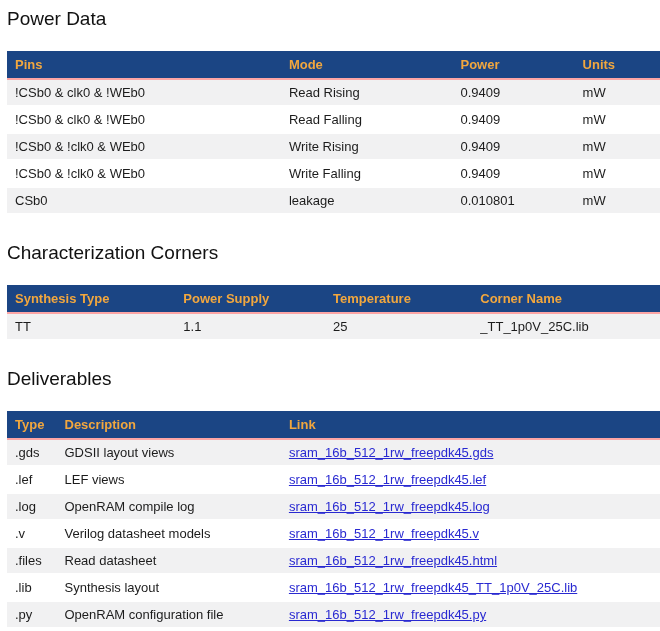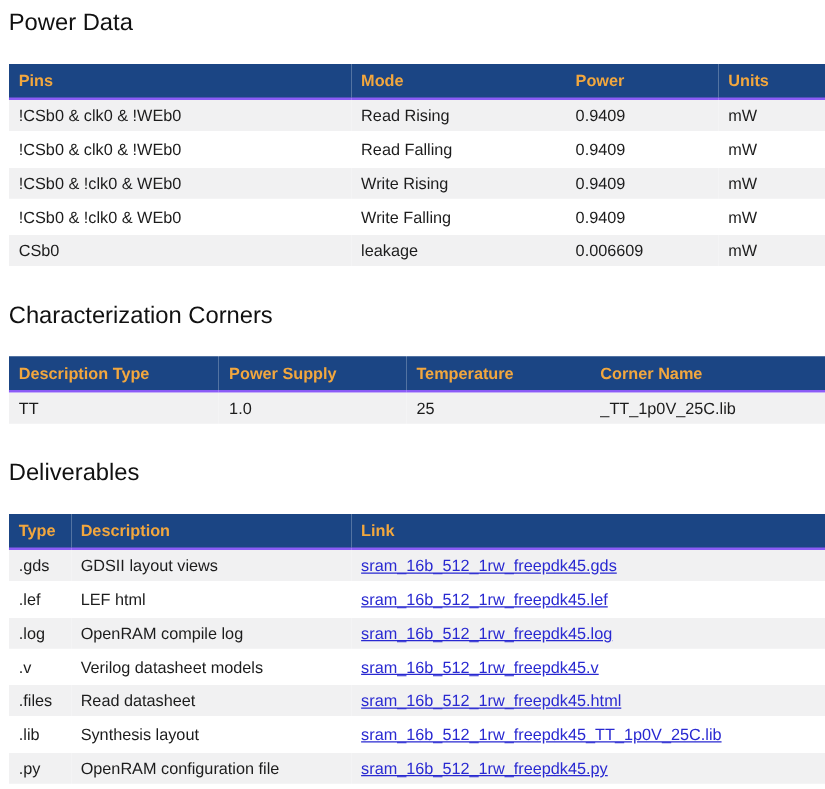--- a/index.html
+++ b/index.html
@@ -32,21 +32,21 @@
     table-layout: fixed;
   }
   th {
     background: var(--header-bg);
     color: var(--header-fg);
     text-align: left;
     font-size: 13px;
     font-weight: 700;
     padding: 6px 8px;
     line-height: 15px;
-    border-bottom: 2px solid #8b5cf6;
+    border-bottom: 2px solid #fca5a5;
     overflow: hidden;
     white-space: nowrap;
   }
   td {
     font-size: 13px;
     padding: 5px 8px;
     line-height: 15px;
     border-bottom: 2px solid #ffffff;
     overflow: hidden;
     white-space: nowrap;
@@ -99,48 +99,48 @@
       </tr>
       <tr>
         <td>!CSb0 &amp; !clk0 &amp; WEb0</td>
         <td>Write Falling</td>
         <td>0.9409</td>
         <td>mW</td>
       </tr>
       <tr>
         <td>CSb0</td>
         <td>leakage</td>
-        <td>0.006609</td>
+        <td>0.010801</td>
         <td>mW</td>
       </tr>
     </tbody>
   </table>
 </section>
 
 <section>
   <h2>Characterization Corners</h2>
   <table>
     <colgroup>
       <col style="width:25.5%">
         <col style="width:22.7%">
         <col style="width:22.3%">
         <col style="width:29.5%">
     </colgroup>
     <thead>
       <tr>
-        <th>Description Type</th>
+        <th>Synthesis Type</th>
         <th>Power Supply</th>
         <th>Temperature</th>
         <th>Corner Name</th>
       </tr>
     </thead>
     <tbody>
       <tr>
         <td>TT</td>
-        <td>1.0</td>
+        <td>1.1</td>
         <td>25</td>
         <td>_TT_1p0V_25C.lib</td>
       </tr>
     </tbody>
   </table>
 </section>
 
 <section>
   <h2>Deliverables</h2>
   <table>
@@ -157,21 +157,21 @@
       </tr>
     </thead>
     <tbody>
       <tr>
         <td>.gds</td>
         <td>GDSII layout views</td>
         <td><a href="#">sram_16b_512_1rw_freepdk45.gds</a></td>
       </tr>
       <tr>
         <td>.lef</td>
-        <td>LEF html</td>
+        <td>LEF views</td>
         <td><a href="#">sram_16b_512_1rw_freepdk45.lef</a></td>
       </tr>
       <tr>
         <td>.log</td>
         <td>OpenRAM compile log</td>
         <td><a href="#">sram_16b_512_1rw_freepdk45.log</a></td>
       </tr>
       <tr>
         <td>.v</td>
         <td>Verilog datasheet models</td>

